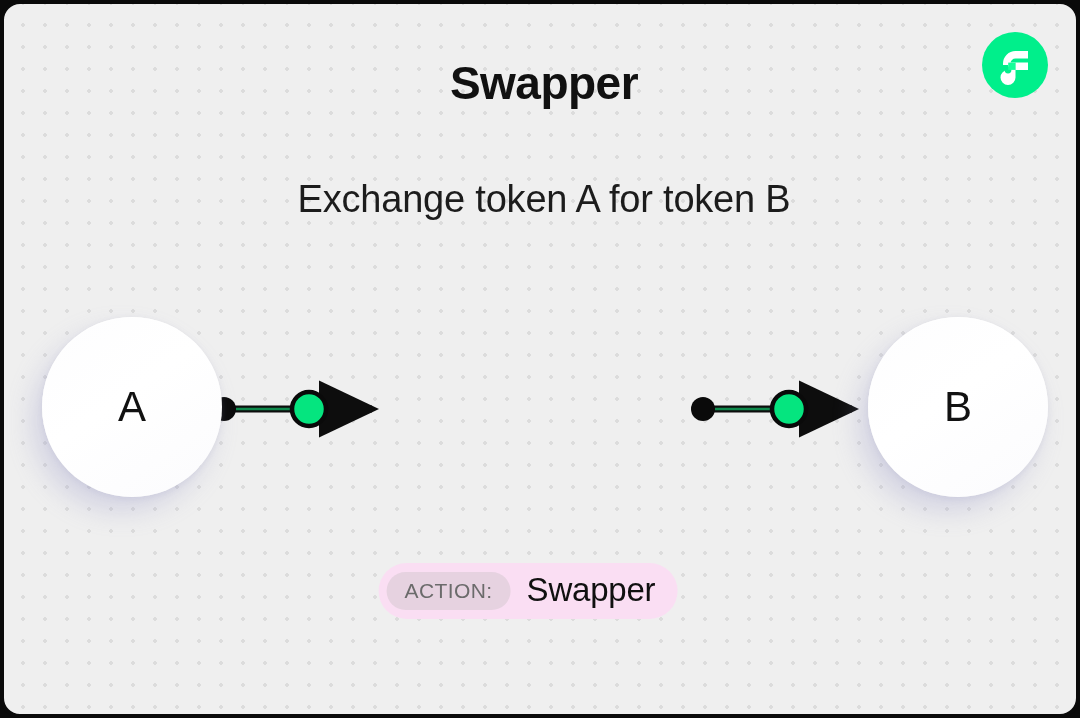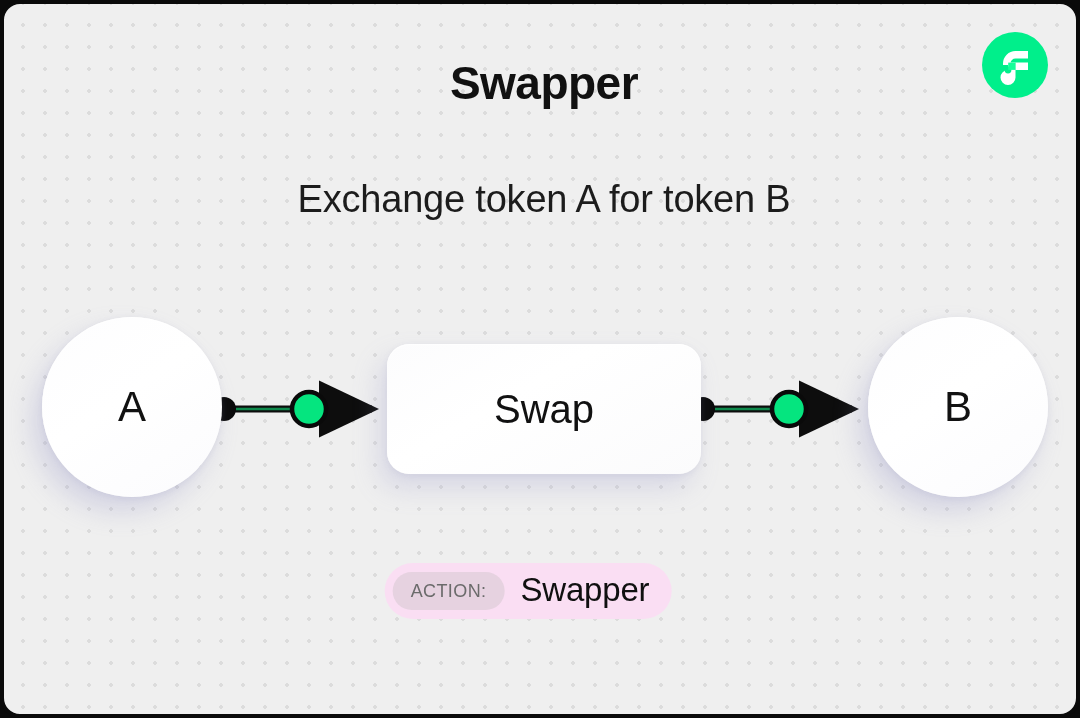--- a/index.html
+++ b/index.html
@@ -125,21 +125,21 @@
     gap: 16px;
   }
 
   #action-label {
     height: 38px;
     padding: 0 18px;
     border-radius: 19px;
     background: #e6d2e0;
     display: flex;
     align-items: center;
-    font-size: 18px;
+    font-size: 21px;
     font-weight: 400;
     letter-spacing: 0.4px;
     color: #6b6b6b;
   }
 
   #action-value {
     font-size: 33px;
     font-weight: 400;
     color: #101010;
     letter-spacing: -0.2px;
@@ -184,23 +184,20 @@
       <line x1="711" y1="405" x2="780" y2="405" stroke="#0f8a4d" stroke-width="2.4"></line>
       <circle cx="699" cy="405" r="12" fill="#0a0a0a"></circle>
       <circle cx="785" cy="405" r="17" fill="#05e57f" stroke="#0a0a0a" stroke-width="4.5"></circle>
     </g>
   </svg>
 
   <div id="node-a" class="token-node">
     <span>A</span>
   </div>
 
-  <div id="swap-box">
-    <span>Swap</span>
-  </div>
 
   <div id="node-b" class="token-node">
     <span>B</span>
   </div>
 
   <div id="action-badge">
     <span id="action-label">ACTION:</span>
     <span id="action-value">Swapper</span>
   </div>
 

